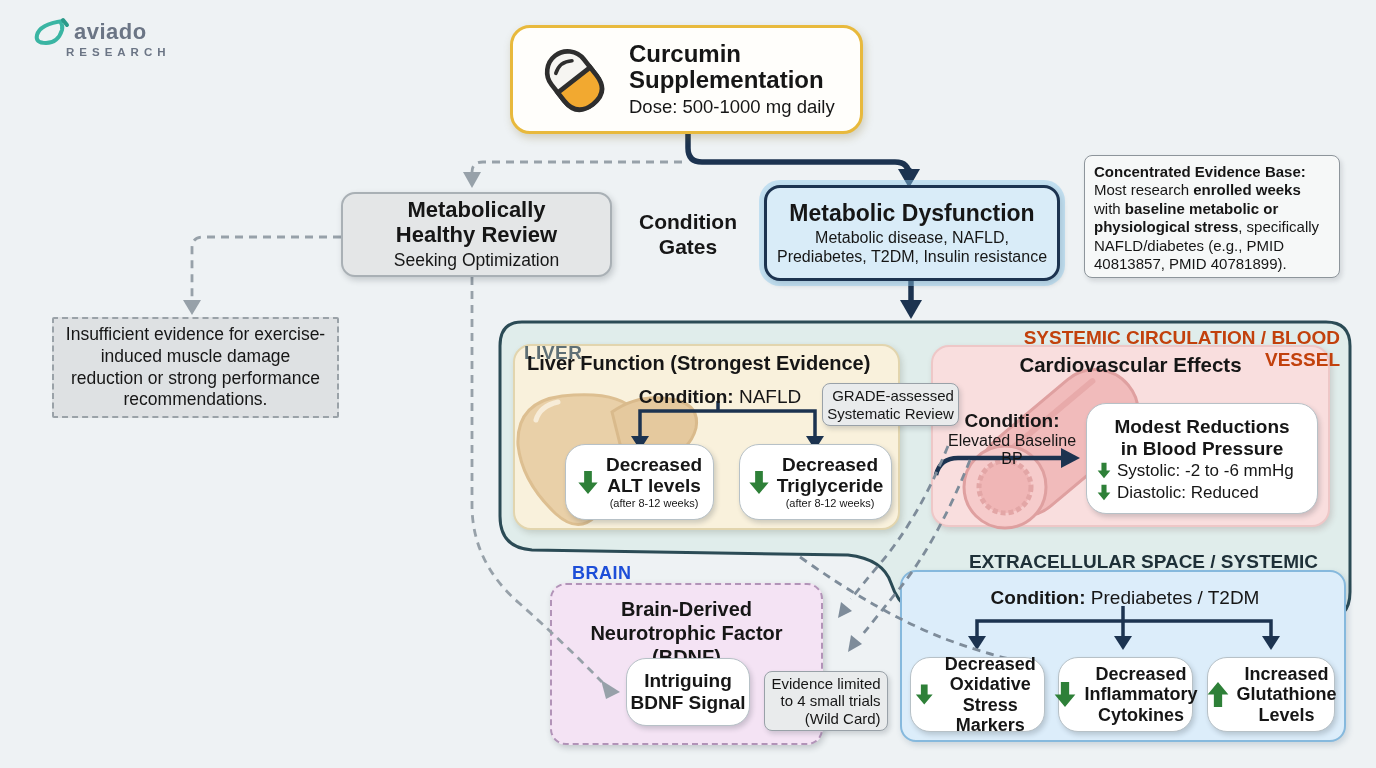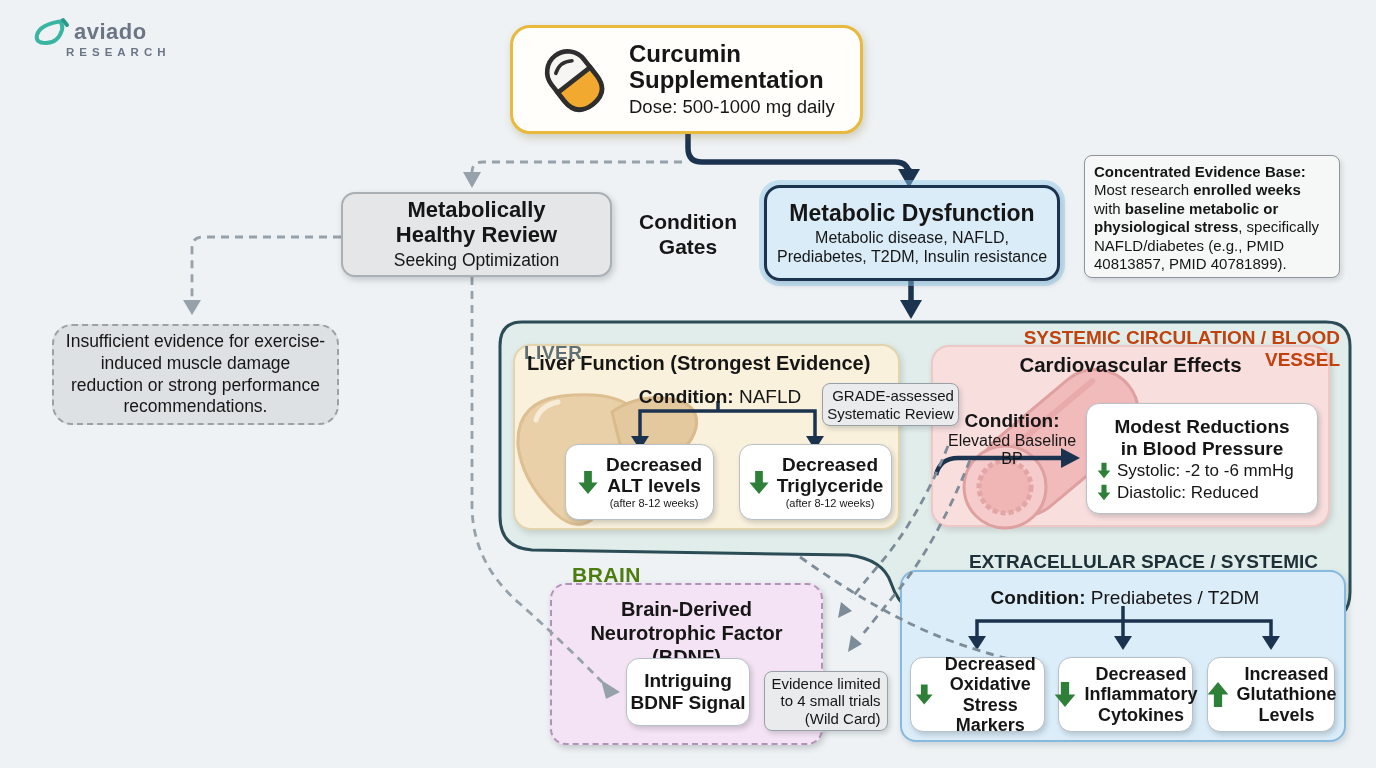--- a/index.html
+++ b/index.html
@@ -6,21 +6,21 @@
   html,body { width:1376px; height:768px; overflow:hidden; }
   body { font-family:"Liberation Sans", sans-serif; background:#eef2f4; color:#161616; }
   #stage { position:relative; width:1376px; height:584px; background:#eef2f4; }
   .abs { position:absolute; }
   svg.layer { position:absolute; left:0; top:0; pointer-events:none; }
   #container-svg { z-index:1; }
   #connector-svg { z-index:5; }
   .z2 { z-index:2; } .z3 { z-index:3; } .z4 { z-index:4; } .z6 { z-index:6; }
   .pre { white-space:pre-line; }
   .card { border-radius:12px; box-shadow:2px 3px 6px rgba(40,50,60,.22); }
-  .white-card { background:#fff; border:1.5px solid #b7c1c7; border-radius:13px;
+  .white-card { background:#fff; border:1.5px solid #b7c1c7; border-radius:20px;
                 box-shadow:2px 3px 5px rgba(40,50,60,.20); display:flex; align-items:center; justify-content:center; }
   .gray-card { background:#e9ebec; border:1.5px solid #99a1a8; border-radius:8px;
                box-shadow:2px 3px 5px rgba(40,50,60,.18); display:flex; align-items:center; justify-content:center; text-align:right; }
   .ctr { display:flex; align-items:center; justify-content:center; text-align:center; }
   .b { font-weight:bold; }
   
   #curcumin-box { left:510px; top:25px; width:353px; height:109px; background:#fffefb; border:3.5px solid #e8b93c;
                   border-radius:20px; display:flex; align-items:center; padding-left:22px; gap:16px;
                   box-shadow:2px 4px 8px rgba(120,100,30,.25); }
   #curcumin-title { font-size:24px; font-weight:bold; line-height:1.07; }
@@ -29,21 +29,21 @@
   #mha-title { font-size:22px; font-weight:bold; line-height:1.12; }
   #mha-sub { font-size:17.5px; margin-top:2px; }
   #gates-label { left:623px; top:209px; width:130px; font-size:21px; font-weight:bold; text-align:center; line-height:1.2; }
   #md-box { left:764px; top:185px; width:296px; height:96px; background:#d9ecf8; border:3.5px solid #1c3350; border-radius:16px;
             flex-direction:column; box-shadow:0 0 0 5px rgba(140,200,235,.45), 2px 3px 6px rgba(0,0,0,.2); }
   #md-title { font-size:23px; font-weight:bold; }
   #md-sub { font-size:16px; line-height:1.18; margin-top:2px; }
   #note-box { left:1084px; top:155px; width:256px; height:123px; background:#f6f8f8; border:1.5px solid #8d959b; border-radius:8px;
               padding:7px 9px; font-size:15px; line-height:1.23; box-shadow:2px 3px 5px rgba(40,50,60,.15); }
   #insufficient-box { left:52px; top:317px; width:287px; height:101px; background:#dee1e3; border:2px dashed #9aa2a8;
-                      border-radius:20px; font-size:17.5px; line-height:1.25; padding:4px 10px;margin-top:7px; }
+                      border-radius:2px; font-size:17.5px; line-height:1.25; padding:4px 10px; }
   #liver-label { left:524px; top:342px; font-size:19px; font-weight:bold; color:#5f7076; letter-spacing:.5px; }
   #liver-box { left:513px; top:344px; width:387px; height:186px; background:#f9f1dc; border:2px solid #e2d5ae; border-radius:18px;
                box-shadow:2px 3px 6px rgba(60,60,40,.18); }
   #liver-title { left:527px; top:352px; font-size:20px; font-weight:bold; }
   #liver-cond { left:610px; top:386px; width:220px; text-align:center; font-size:19px; }
   #grade-box { left:822px; top:383px; width:137px; height:43px; font-size:15px; line-height:1.18; }
   #alt-box { left:565px; top:444px; width:149px; height:76px; }
   #tg-box { left:739px; top:444px; width:153px; height:76px; }
   .outcome-inner { display:flex; align-items:center; gap:7px; padding:0 4px; }
   .outcome-title { font-size:19px; font-weight:bold; line-height:1.08; text-align:center; }
@@ -51,21 +51,21 @@
   #systemic-label { left:960px; top:327px; width:380px; text-align:right; font-size:19px; font-weight:bold; color:#c2410c; }
   #cardio-box { left:931px; top:345px; width:399px; height:182px; background:#f9dede; border:2px solid #eec7c7; border-radius:18px;
                 box-shadow:2px 3px 6px rgba(90,50,50,.18); }
   #cardio-title { left:931px; top:353px; width:399px; text-align:center; font-size:20.5px; font-weight:bold; }
   #cardio-cond { left:942px; top:410px; width:140px; text-align:center; }
   #cardio-cond .l1 { font-size:19px; font-weight:bold; }
   #cardio-cond .l2 { font-size:16px; }
   #bp-box { left:1086px; top:403px; width:232px; height:111px; flex-direction:column; align-items:flex-start; padding:6px 10px 4px 10px; }
   #bp-title { font-size:19px; font-weight:bold; line-height:1.12; text-align:center; width:100%; }
   .bp-line { display:flex; align-items:center; gap:6px; font-size:17px; margin-top:2px; }
-  #brain-label { left:572px; top:563px; font-size:21px; font-weight:bold; color:#4d7c0f; letter-spacing:.5px; }
+  #brain-label { left:572px; top:563px; font-size:18px; font-weight:bold; color:#1d4ed8; letter-spacing:.5px; }
   #brain-box { left:550px; top:583px; width:273px; height:162px; background:#f4e3f4; border:2.5px dashed #b293b8; border-radius:16px; }
   #bdnf-title { left:556px; top:597px; width:261px; text-align:center; font-size:20px; font-weight:bold; line-height:1.2; }
   #signal-box { left:626px; top:658px; width:124px; height:68px; }
   #signal-box .t { font-size:19px; font-weight:bold; line-height:1.15; text-align:center; }
   #caveat-box { left:764px; top:671px; width:124px; height:60px; font-size:15px; line-height:1.15; }
   #extracell-label { left:900px; top:551px; width:418px; text-align:right; font-size:19px; font-weight:bold; color:#1e3038; }
   #extracell-box { left:900px; top:570px; width:446px; height:172px; background:#dcedfa; border:2.5px solid #86b9dd; border-radius:16px;
                    box-shadow:2px 3px 6px rgba(40,70,100,.18); }
   #extracell-cond { left:960px; top:587px; width:330px; text-align:center; font-size:19px; }
   #sys-box-1 { left:910px; top:657px; width:135px; height:75px; }

